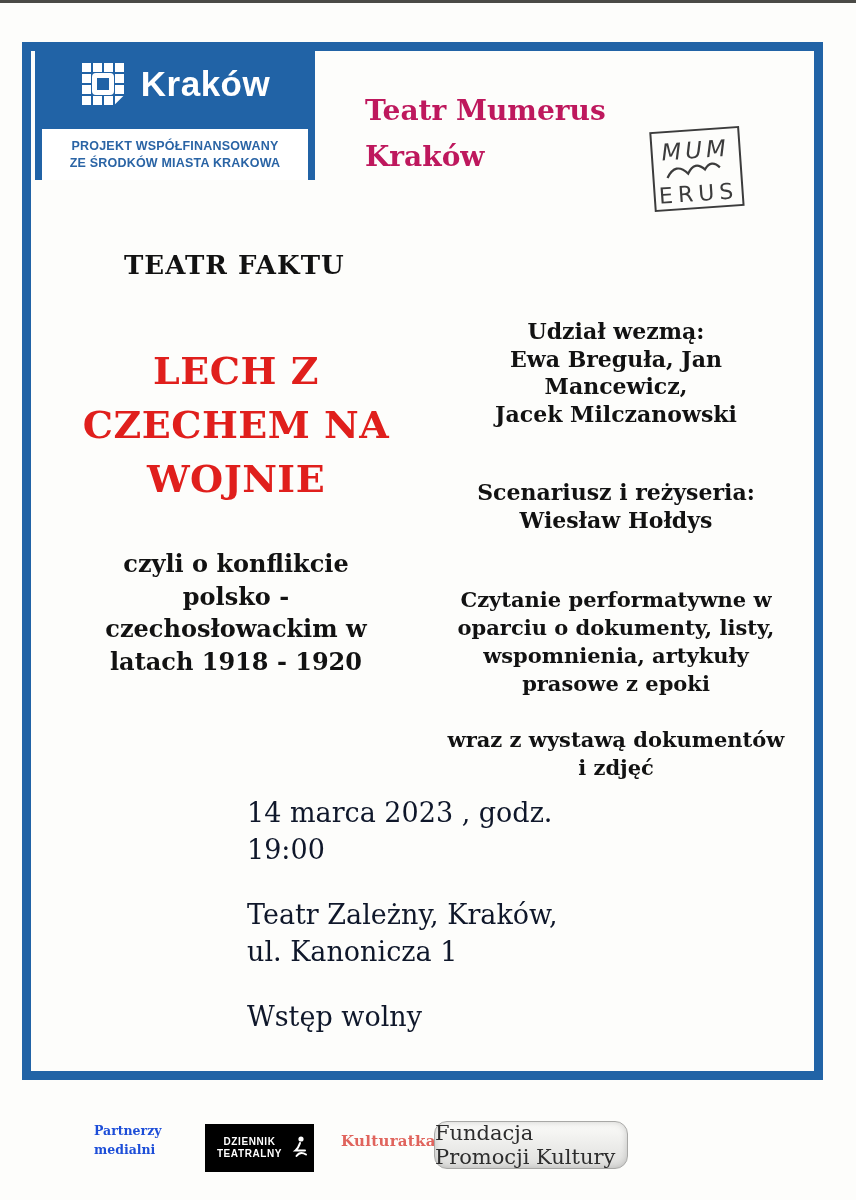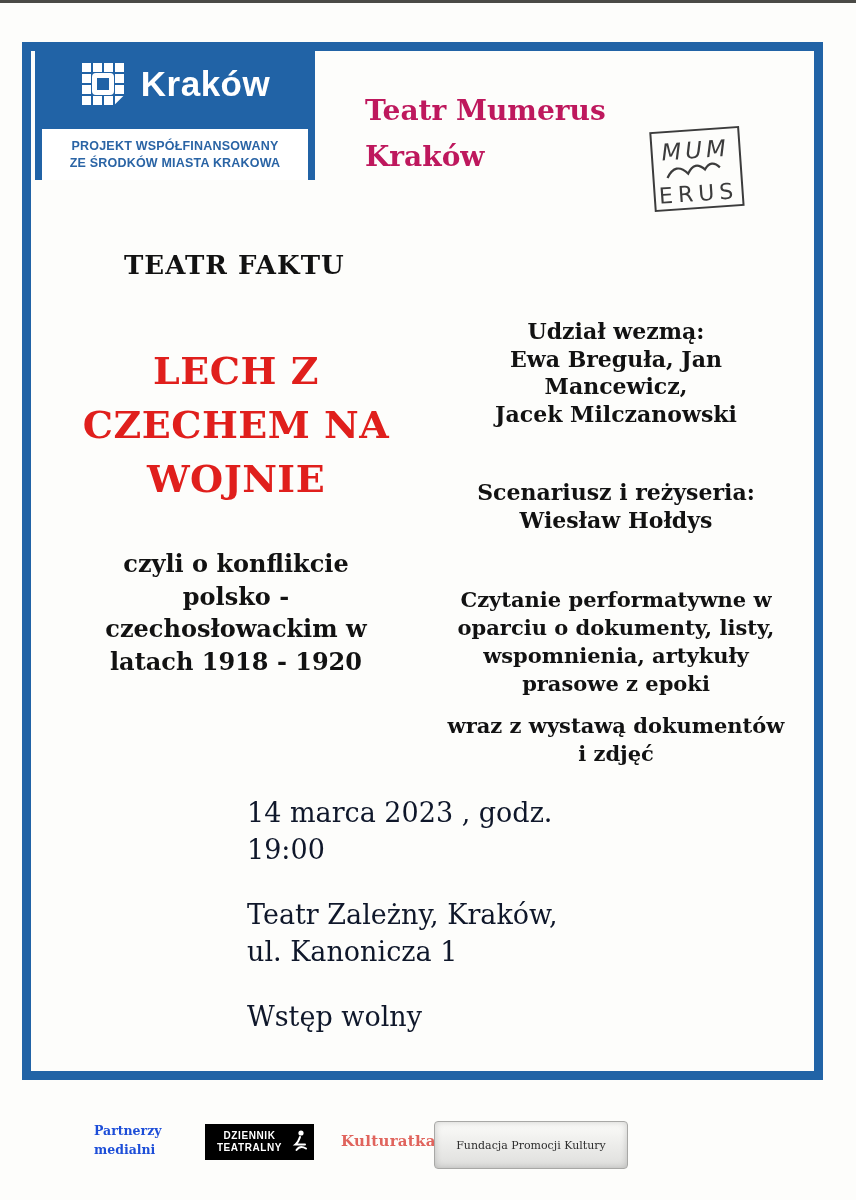--- a/index.html
+++ b/index.html
@@ -67,55 +67,55 @@
 
   
   .right-col {
     position:absolute; left:436px; top:318px; width:360px;
     text-align:center; color:#121212;
     font-size:22px; font-weight:bold; line-height:1.26;
   }
   .right-col .block-cast { margin-bottom:1px; }
   .right-col .block-credits { margin-top:50px; }
   .right-col .block-desc { margin-top:52px; font-size:21px; line-height:1.33; }
-  .right-col .block-desc2 { margin-top:14px; font-size:21px; line-height:1.33; }
+  .right-col .block-desc2 { margin-top:28px; font-size:21px; line-height:1.33; }
 
   
   .event-info {
     position:absolute; left:247px; top:795px; width:420px;
     color:#0f172a; font-size:27px; font-weight:normal; line-height:1.37;
   }
   .event-info p { margin-bottom:28px; }
   .event-info p:last-child { margin-bottom:0; }
 
   
   .partners-label {
     position:absolute; left:94px; top:1122px;
     font-size:12.5px; font-weight:bold; color:#1d4ed8; line-height:1.5;
   }
   .dziennik-box {
-    position:absolute; left:205px; top:1124px; width:109px; height:36px;
+    position:absolute; left:205px; top:1124px; width:109px; height:48px;
     background:#000; color:#fff; display:flex; align-items:center; 
     padding:0 5px;
   }
   .dziennik-text {
     font-family:"Liberation Sans", sans-serif; font-weight:bold;
     font-size:10px; line-height:1.25; letter-spacing:.6px; text-align:center; flex:1;
   }
   .kulturatka {
     position:absolute; left:341px; top:1132px;
     color:#e0645d; font-size:15px; font-weight:bold; letter-spacing:.3px;
   }
   .fundacja-box {
     position:absolute; left:434px; top:1121px; width:194px; height:48px;
     background:linear-gradient(#fbfbf9, #dededc);
-    border:1px solid #a8a8a6; border-radius:4px;
+    border:1px solid #a8a8a6; border-radius:13px;
     box-shadow:inset 0 0 7px rgba(0,0,0,.18);
     display:flex; align-items:center; justify-content:center;
-    color:#2d2d2d; font-size:11px;
+    color:#2d2d2d; font-size:21px;
   }
 </style>
 </head>
 <body>
 
 <div class="top-edge"></div>
 
 <div class="frame"></div>
 
 <div class="krakow-block">

